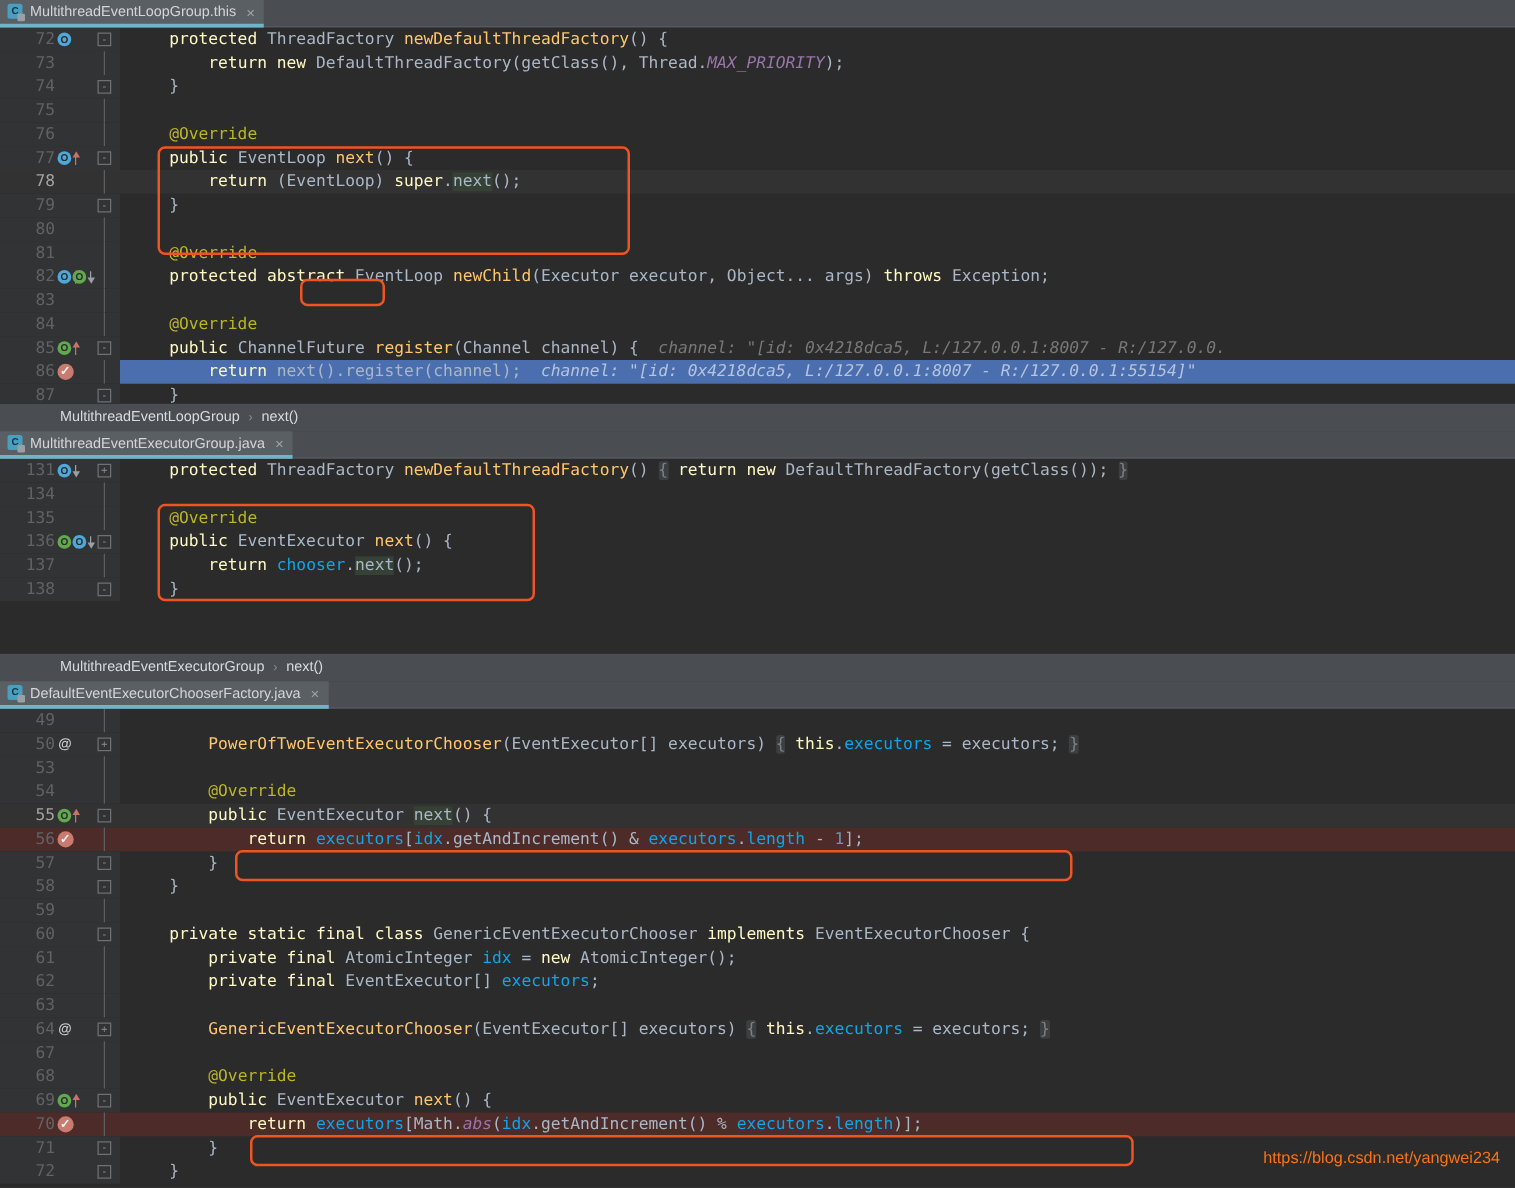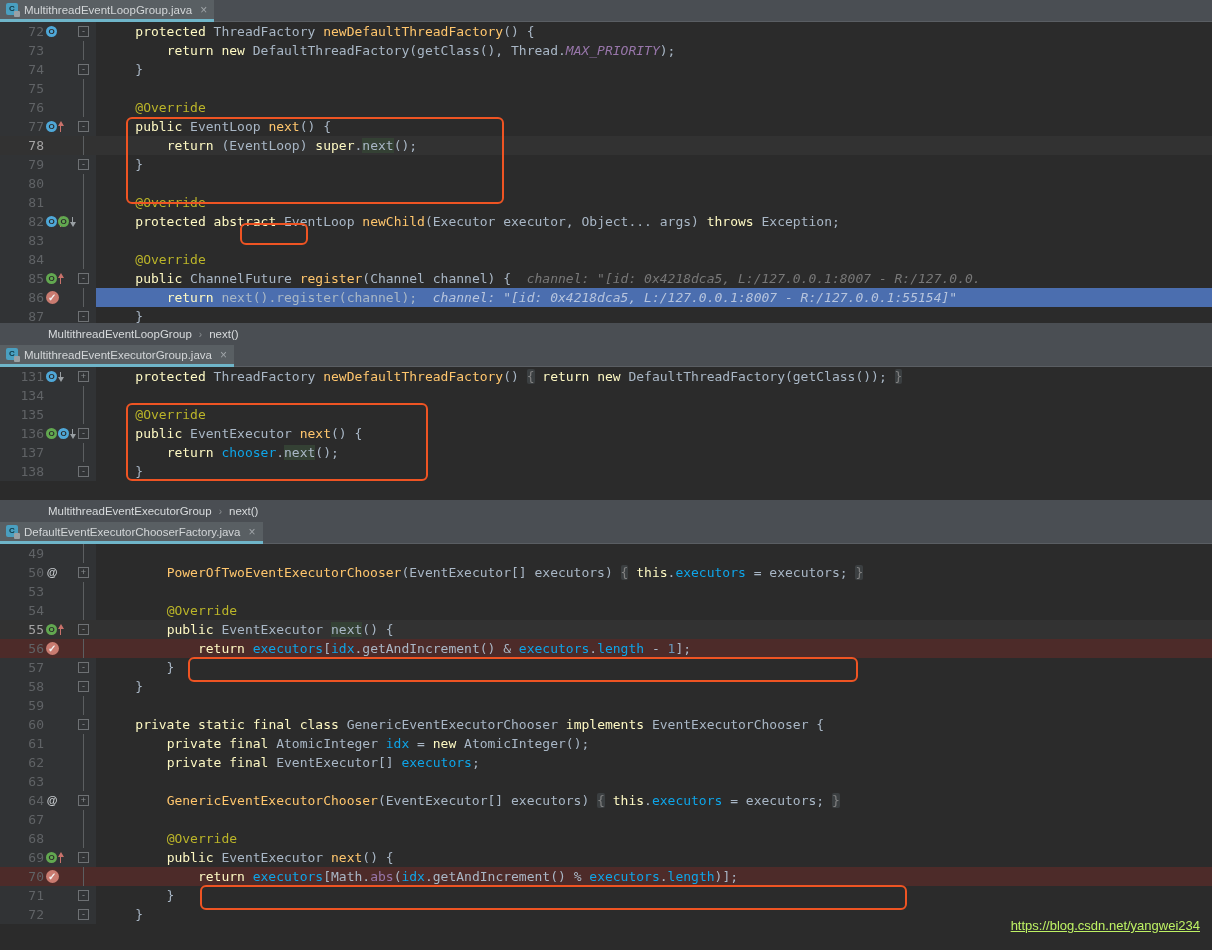--- a/index.html
+++ b/index.html
@@ -222,21 +222,21 @@
   .row.bpline .gutter { background: #4d2b29; }
 
   
   .kw  { color: #fef9c3; }
   .cls { color: #a9b7c6; }
   .mth { color: #ffc66d; }
   .fld { color: #0ea5e9; }
   .num { color: #6897bb; }
   .ann { color: #bbb529; }
   .cst { color: #9876aa; font-style: italic; }
-  .stm { color: #9876aa; }
+  .stm { color: #9876aa; font-style: italic; }
   .hint { color: #787878; font-style: italic; }
   .row.selected .hint { color: #b6c4dd; }
   .hl { background: #344134; }
   .inlay {
     background: #3b3f41;
     color: #808080;
     border-radius: 2px;
   }
 
   
@@ -262,37 +262,36 @@
     flex: none;
   }
   .crumb-sep { color: #8a8e91; font-size: 10px; }
 
   .watermark {
     position: absolute;
     right: 12px;
     bottom: 17px;
     font-family: "Liberation Sans", sans-serif;
     font-size: 13px;
-    color: #bef264;
+    color: #f97316;
     z-index: 8;
-    text-decoration: underline;
   }
 </style>
 </head>
 <body>
 
 <div class="ide">
 
   <div class="tabbar">
     <div class="tab">
       <span class="tab-icon">
         <span class="disc">C</span>
           <span class="lock"></span>
       </span>
-      <span>MultithreadEventLoopGroup.java</span>
+      <span>MultithreadEventLoopGroup.this</span>
       <span class="tab-close">×</span>
     </div>
   </div>
   <div class="pane" style="height:301px">
     <div class="codearea" id="pane0"><div class="row"><div class="gutter"><span class="lineno">72</span><span class="gicons"><span class="mark impl">O</span></span><span class="fold">-</span></div><div class="code">    <span class="kw">protected</span> <span class="cls">ThreadFactory</span> <span class="mth">newDefaultThreadFactory</span>() {</div></div><div class="row"><div class="gutter"><span class="lineno">73</span><span class="foldline"></span></div><div class="code">        <span class="kw">return</span> <span class="kw">new</span> DefaultThreadFactory(getClass(), Thread.<span class="cst">MAX_PRIORITY</span>);</div></div><div class="row"><div class="gutter"><span class="lineno">74</span><span class="fold">-</span></div><div class="code">    }</div></div><div class="row"><div class="gutter"><span class="lineno">75</span><span class="foldline"></span></div><div class="code"></div></div><div class="row"><div class="gutter"><span class="lineno">76</span><span class="foldline"></span></div><div class="code">    <span class="ann">@Override</span></div></div><div class="row"><div class="gutter"><span class="lineno">77</span><span class="gicons"><span class="mark impl arrow-up">O</span></span><span class="fold">-</span></div><div class="code">    <span class="kw">public</span> <span class="cls">EventLoop</span> <span class="mth">next</span>() {</div></div><div class="row cursorline"><div class="gutter"><span class="lineno cur">78</span><span class="foldline"></span></div><div class="code">        <span class="kw">return</span> (EventLoop) <span class="kw">super</span>.<span class="hl">next</span>();</div></div><div class="row"><div class="gutter"><span class="lineno">79</span><span class="fold">-</span></div><div class="code">    }</div></div><div class="row"><div class="gutter"><span class="lineno">80</span><span class="foldline"></span></div><div class="code"></div></div><div class="row"><div class="gutter"><span class="lineno">81</span><span class="foldline"></span></div><div class="code">    <span class="ann">@Override</span></div></div><div class="row"><div class="gutter"><span class="lineno">82</span><span class="gicons"><span class="mark impl arrow-up">O</span><span class="mark over arrow-dn">O</span></span><span class="foldline"></span></div><div class="code">    <span class="kw">protected</span> <span class="kw">abstract</span> <span class="cls">EventLoop</span> <span class="mth">newChild</span>(Executor executor, Object... args) <span class="kw">throws</span> Exception;</div></div><div class="row"><div class="gutter"><span class="lineno">83</span><span class="foldline"></span></div><div class="code"></div></div><div class="row"><div class="gutter"><span class="lineno">84</span><span class="foldline"></span></div><div class="code">    <span class="ann">@Override</span></div></div><div class="row"><div class="gutter"><span class="lineno">85</span><span class="gicons"><span class="mark over arrow-up">O</span></span><span class="fold">-</span></div><div class="code">    <span class="kw">public</span> <span class="cls">ChannelFuture</span> <span class="mth">register</span>(Channel channel) {<span class="hint">  channel: "[id: 0x4218dca5, L:/127.0.0.1:8007 - R:/127.0.0.</span></div></div><div class="row selected"><div class="gutter"><span class="lineno">86</span><span class="gicons"><span class="bp"></span></span><span class="foldline"></span></div><div class="code">        <span class="kw">return</span> <span class="mth2">next</span>().register(channel);<span class="hint">  channel: "[id: 0x4218dca5, L:/127.0.0.1:8007 - R:/127.0.0.1:55154]"</span></div></div><div class="row"><div class="gutter"><span class="lineno">87</span><span class="fold">-</span></div><div class="code">    }</div></div><div class="box" style="left:126px;top:95px;width:378px;height:87px"></div><div class="box" style="left:240px;top:201px;width:68px;height:22px"></div></div>
   </div>
   <div class="breadcrumb">
     <span>MultithreadEventLoopGroup</span>
     <span class="crumb-sep">›</span>
     <span>next()</span>
@@ -301,21 +300,21 @@
   <div class="tabbar">
     <div class="tab">
       <span class="tab-icon">
         <span class="disc">C</span>
           <span class="lock"></span>
       </span>
       <span>MultithreadEventExecutorGroup.java</span>
       <span class="tab-close">×</span>
     </div>
   </div>
-  <div class="pane" style="height:133px">
+  <div class="pane" style="height:156px">
     <div class="codearea" id="pane1"><div class="row"><div class="gutter"><span class="lineno">131</span><span class="gicons"><span class="mark impl arrow-dn">O</span></span><span class="fold">+</span></div><div class="code">    <span class="kw">protected</span> <span class="cls">ThreadFactory</span> <span class="mth">newDefaultThreadFactory</span>() <span class="inlay">{</span> <span class="kw">return</span> <span class="kw">new</span> DefaultThreadFactory(getClass()); <span class="inlay">}</span></div></div><div class="row"><div class="gutter"><span class="lineno">134</span><span class="foldline"></span></div><div class="code"></div></div><div class="row"><div class="gutter"><span class="lineno">135</span><span class="foldline"></span></div><div class="code">    <span class="ann">@Override</span></div></div><div class="row"><div class="gutter"><span class="lineno">136</span><span class="gicons"><span class="mark over arrow-dn">O</span><span class="mark impl arrow-dn">O</span></span><span class="fold">-</span></div><div class="code">    <span class="kw">public</span> <span class="cls">EventExecutor</span> <span class="mth">next</span>() {</div></div><div class="row"><div class="gutter"><span class="lineno">137</span><span class="foldline"></span></div><div class="code">        <span class="kw">return</span> <span class="fld">chooser</span>.<span class="hl">next</span>();</div></div><div class="row"><div class="gutter"><span class="lineno">138</span><span class="fold">-</span></div><div class="code">    }</div></div><div class="box" style="left:126px;top:36px;width:302px;height:78px"></div></div>
   </div>
   <div class="breadcrumb">
     <span>MultithreadEventExecutorGroup</span>
     <span class="crumb-sep">›</span>
     <span>next()</span>
   </div>
 
   <div class="tabbar">
     <div class="tab">

